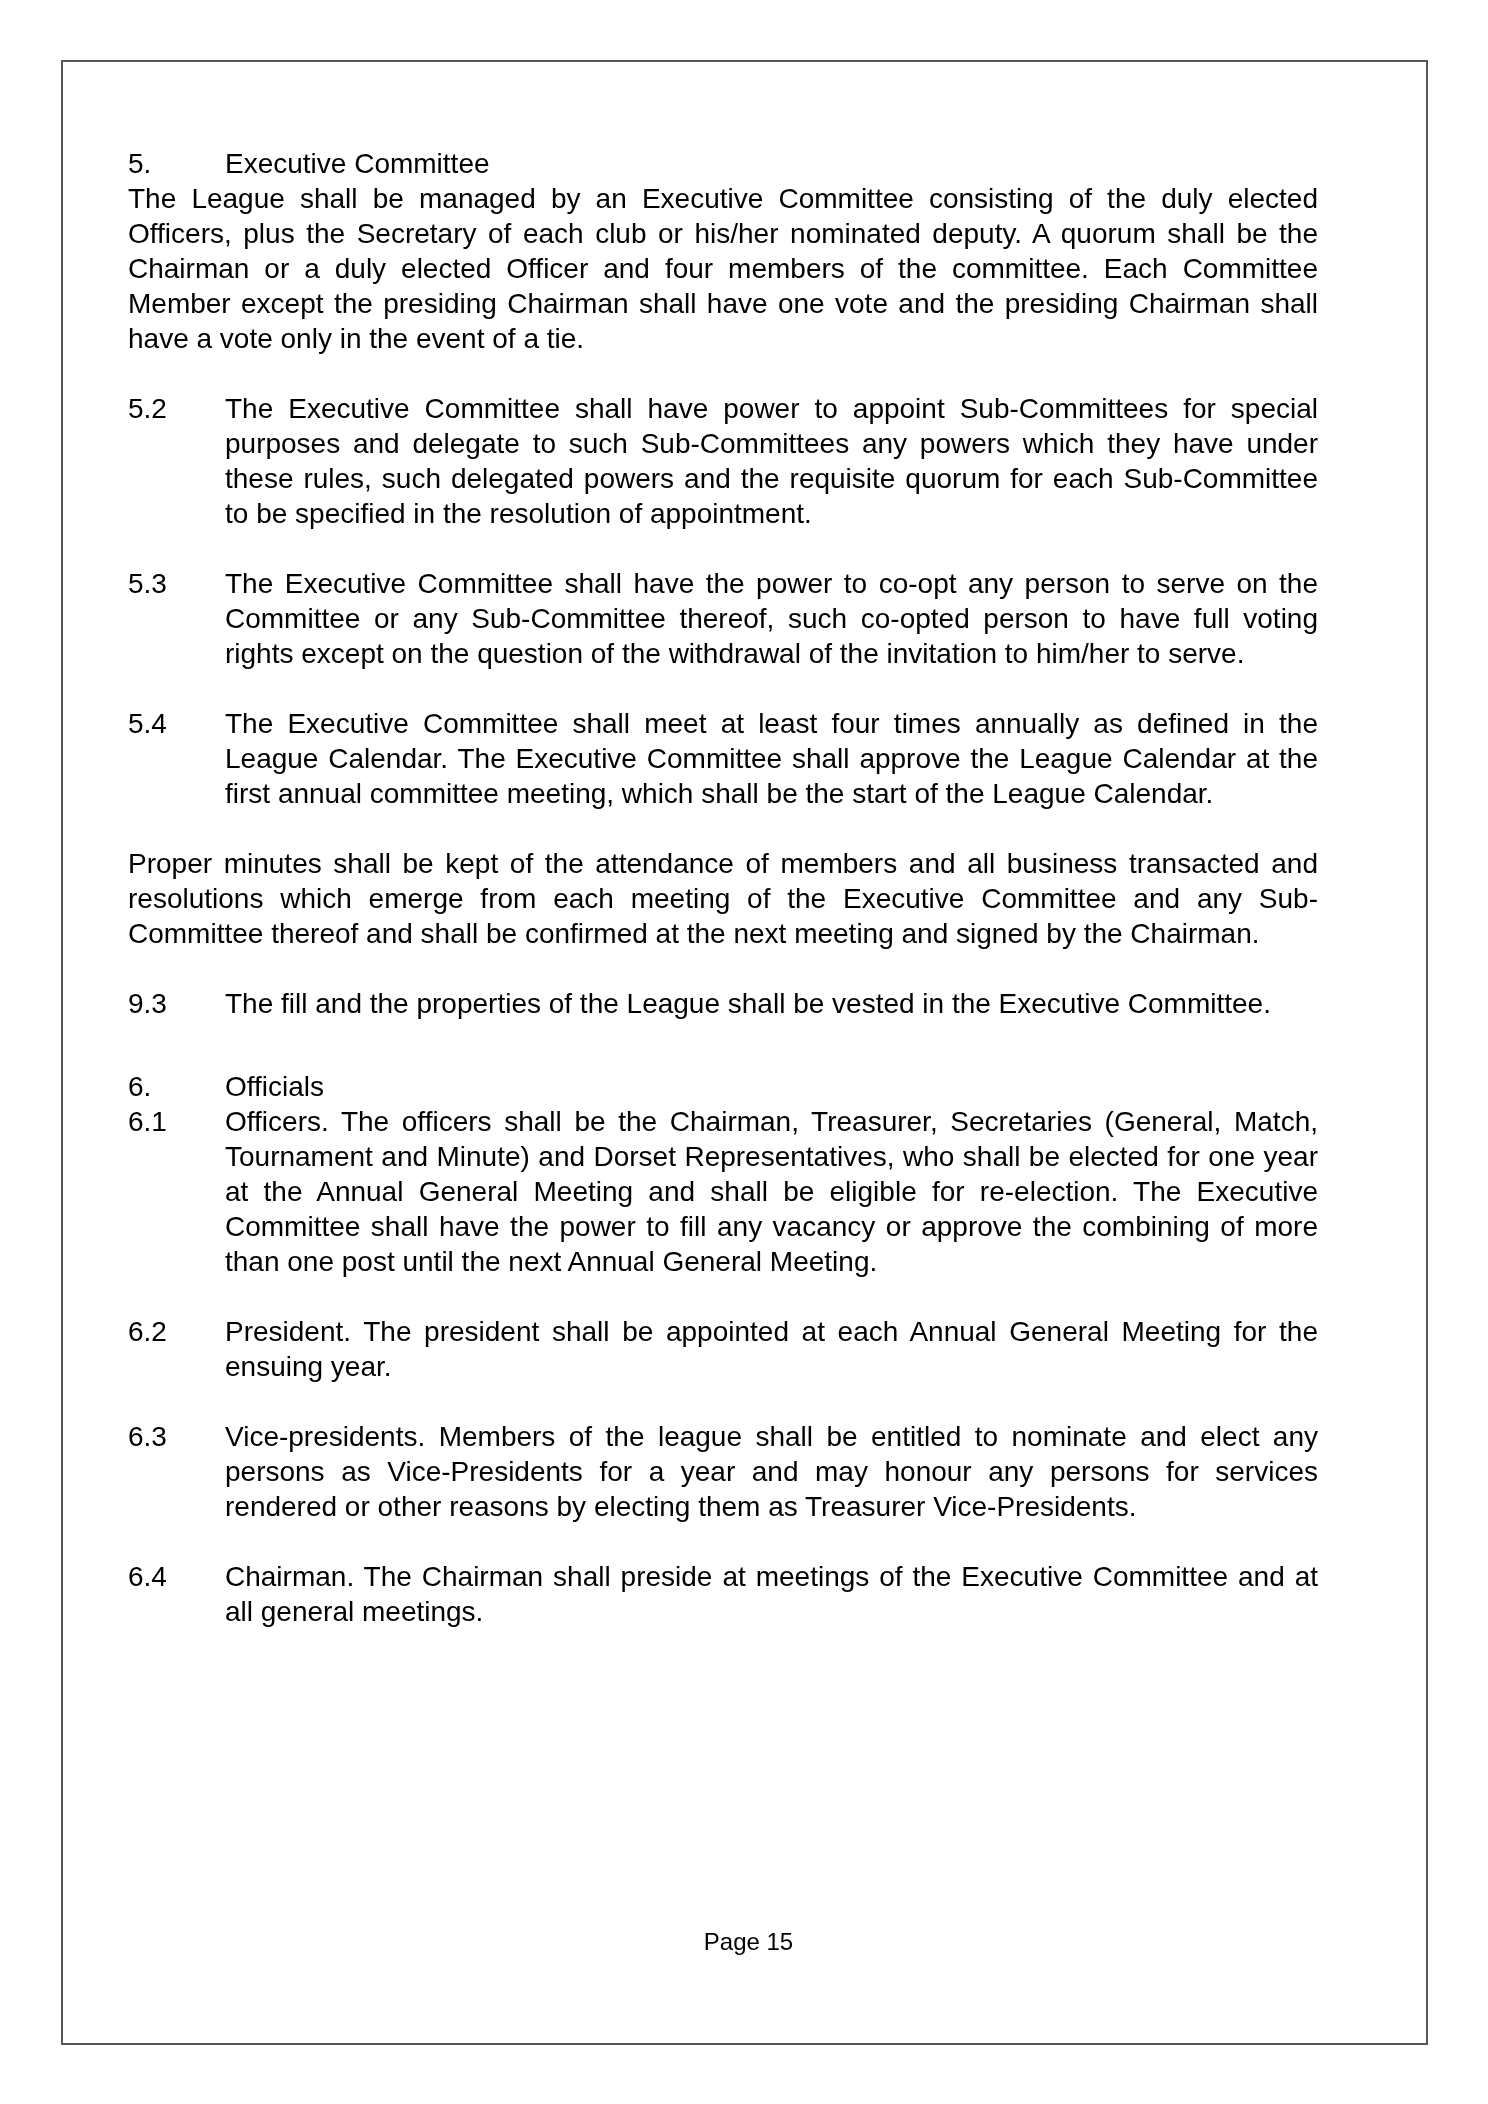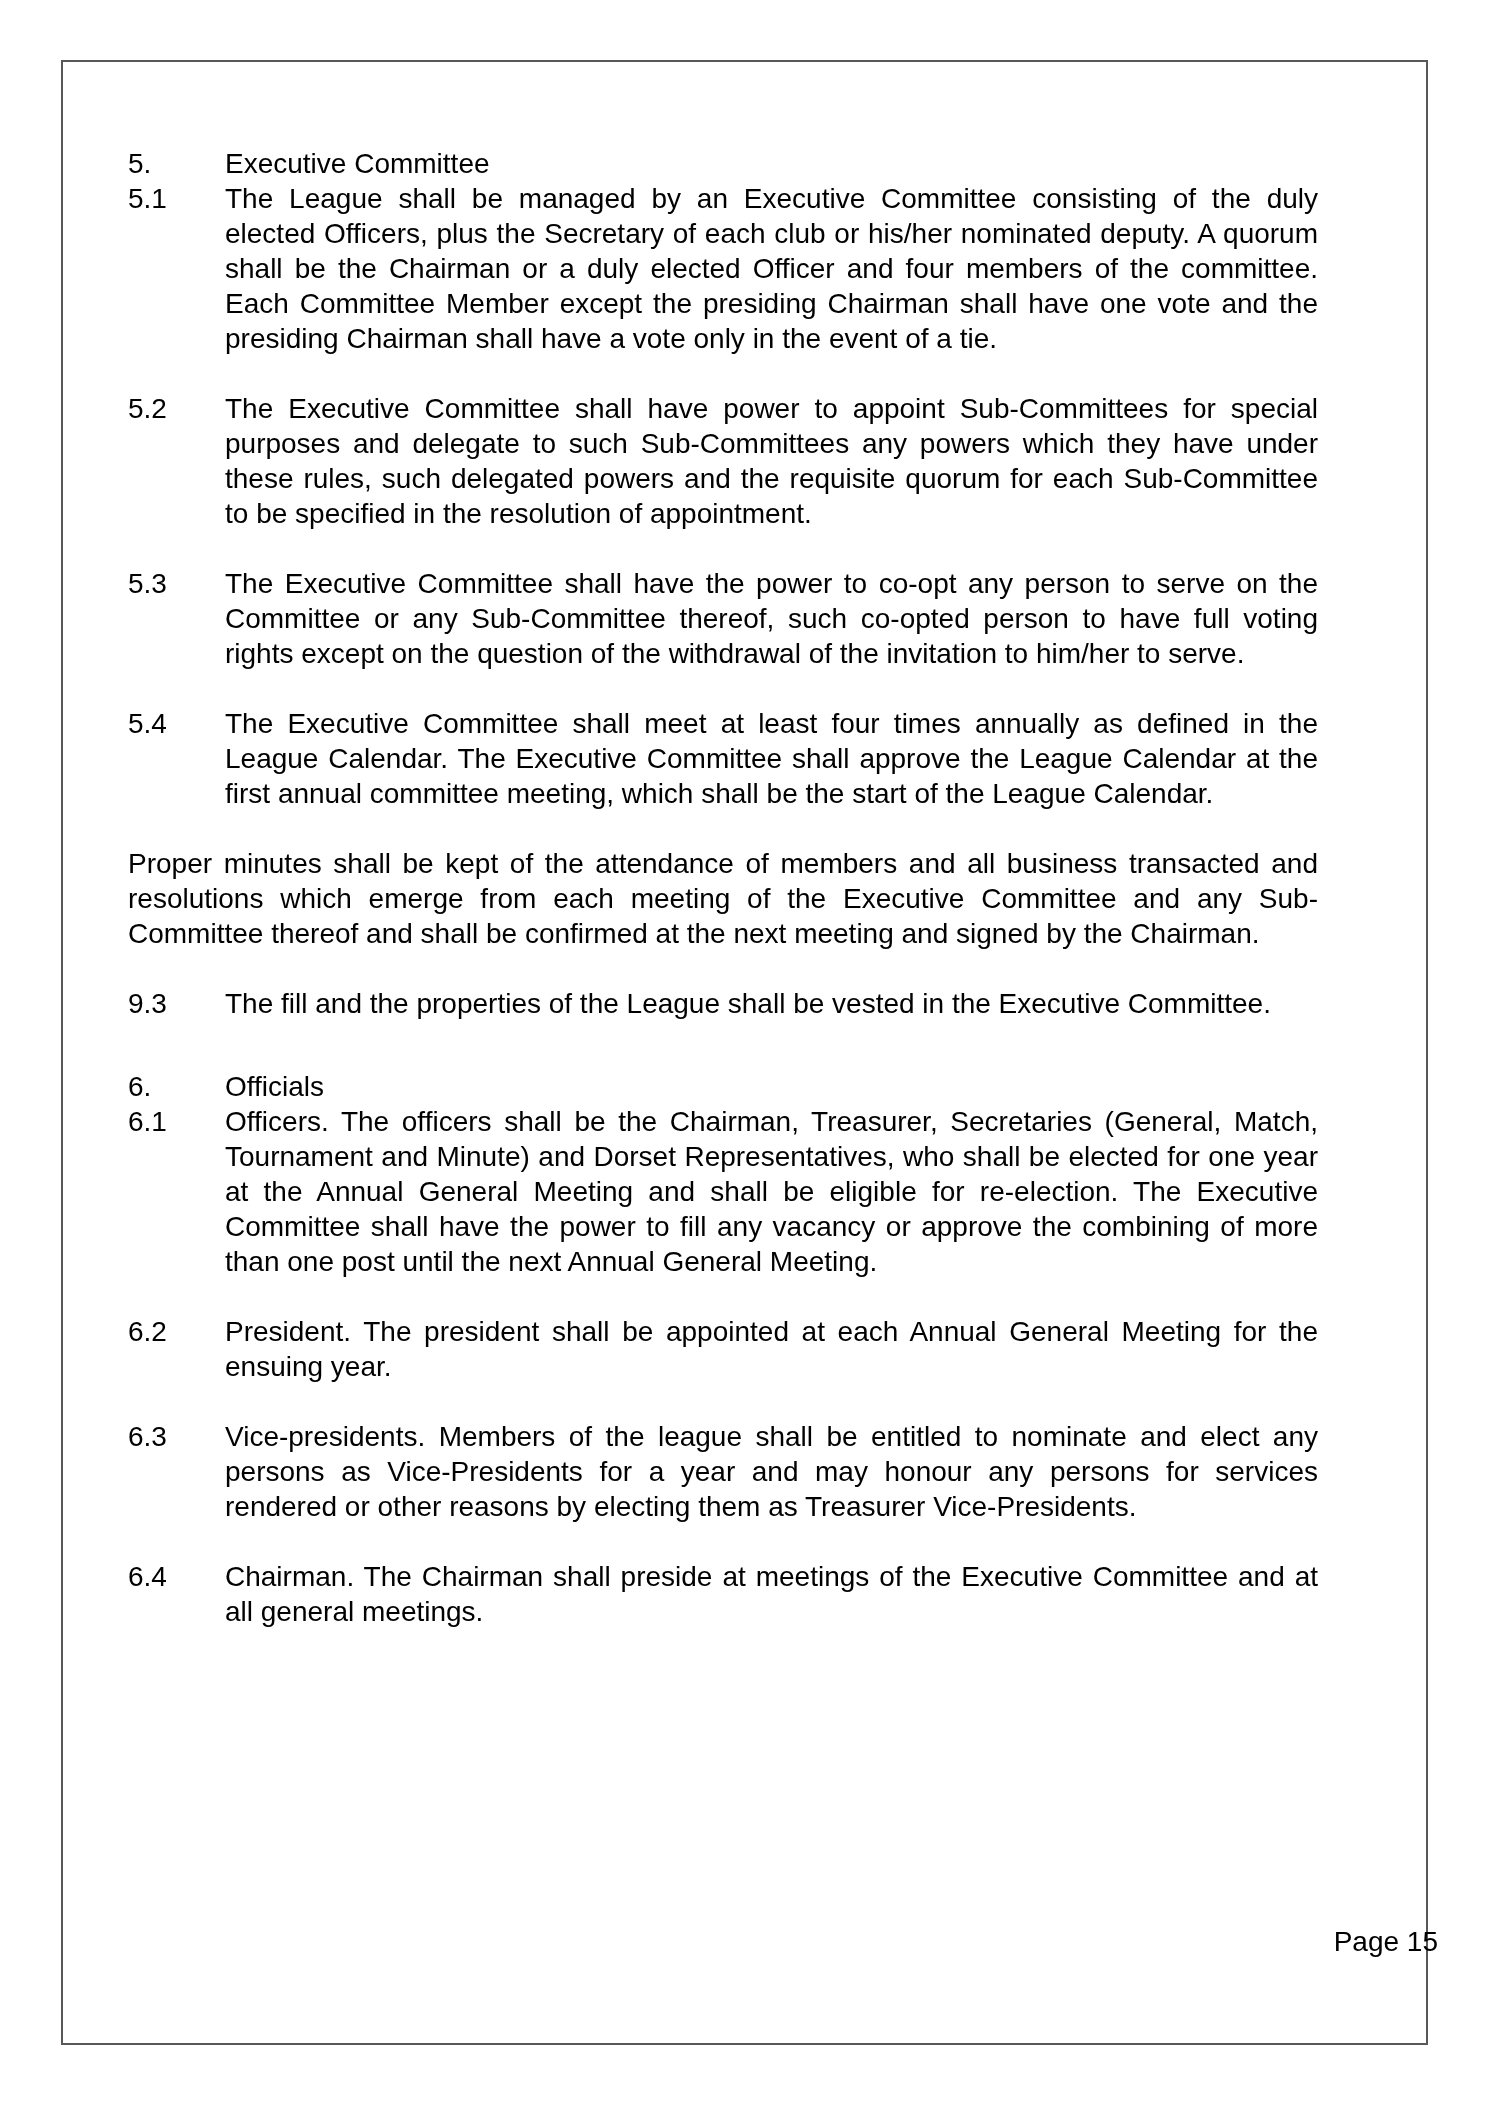--- a/index.html
+++ b/index.html
@@ -37,40 +37,39 @@
     flex: 1;
     text-align: justify;
     text-justify: inter-word;
   }
   .section-head .title { font-weight: 400; }
   .clause { margin-bottom: 35px; }
   .mt-lg { margin-top: 48px; }
   .footer {
     position: absolute;
     top: 1862px;
-    left: 12px;
+    left: 4px;
     width: 100%;
-    text-align: right;
-    font-size: 28px;
+    text-align: center;
+    font-size: 24px;
     line-height: 35px;
   }
 </style>
 </head>
 <body>
 
 <div class="frame">
   <div class="content">
 
     <div class="row section-head">
       <span class="num">5.</span>
       <span class="body title">Executive Committee</span>
     </div>
 
     <div class="row clause">
-      <span class="num">5.1</span>
       <span class="body">The League shall be managed by an Executive Committee consisting of the duly elected Officers, plus the Secretary of each club or his/her nominated deputy. A quorum shall be the Chairman or a duly elected Officer and four members of the committee. Each Committee Member except the presiding Chairman shall have one vote and the presiding Chairman shall have a vote only in the event of a tie.</span>
     </div>
 
     <div class="row clause">
       <span class="num">5.2</span>
       <span class="body">The Executive Committee shall have power to appoint Sub-Committees for special purposes and delegate to such Sub-Committees any powers which they have under these rules, such delegated powers and the requisite quorum for each Sub-Committee to be specified in the resolution of appointment.</span>
     </div>
 
     <div class="row clause">
       <span class="num">5.3</span>

